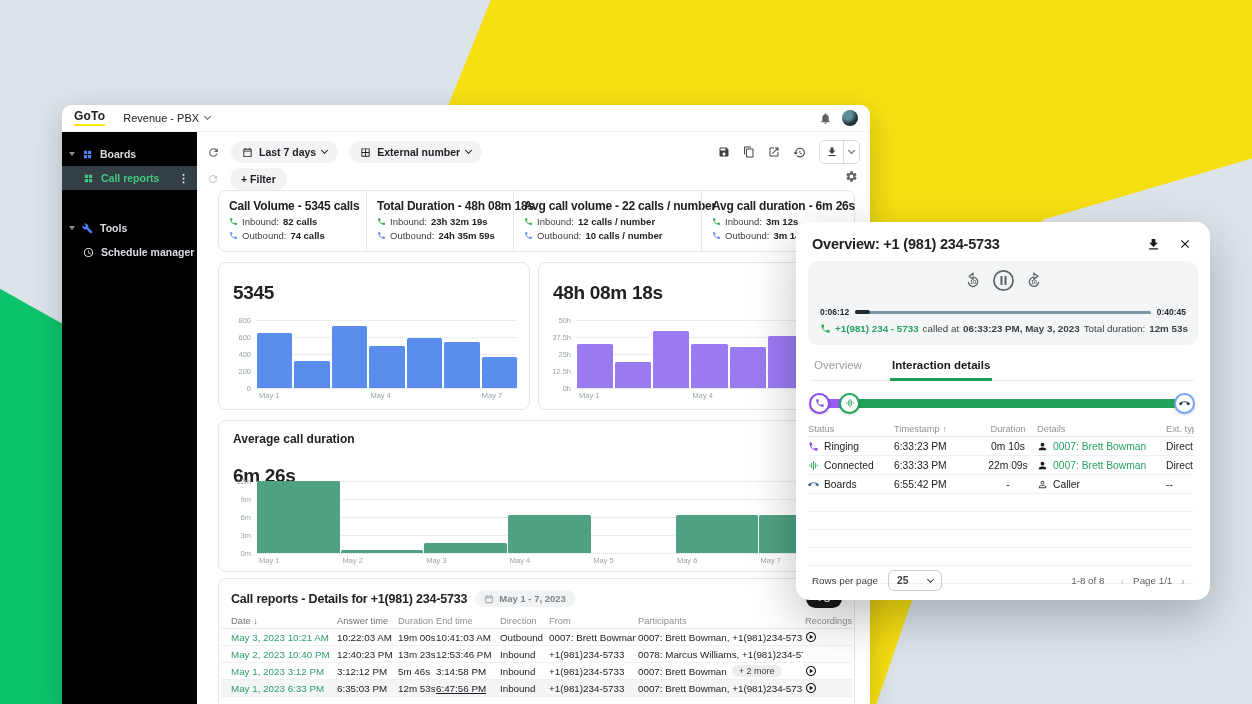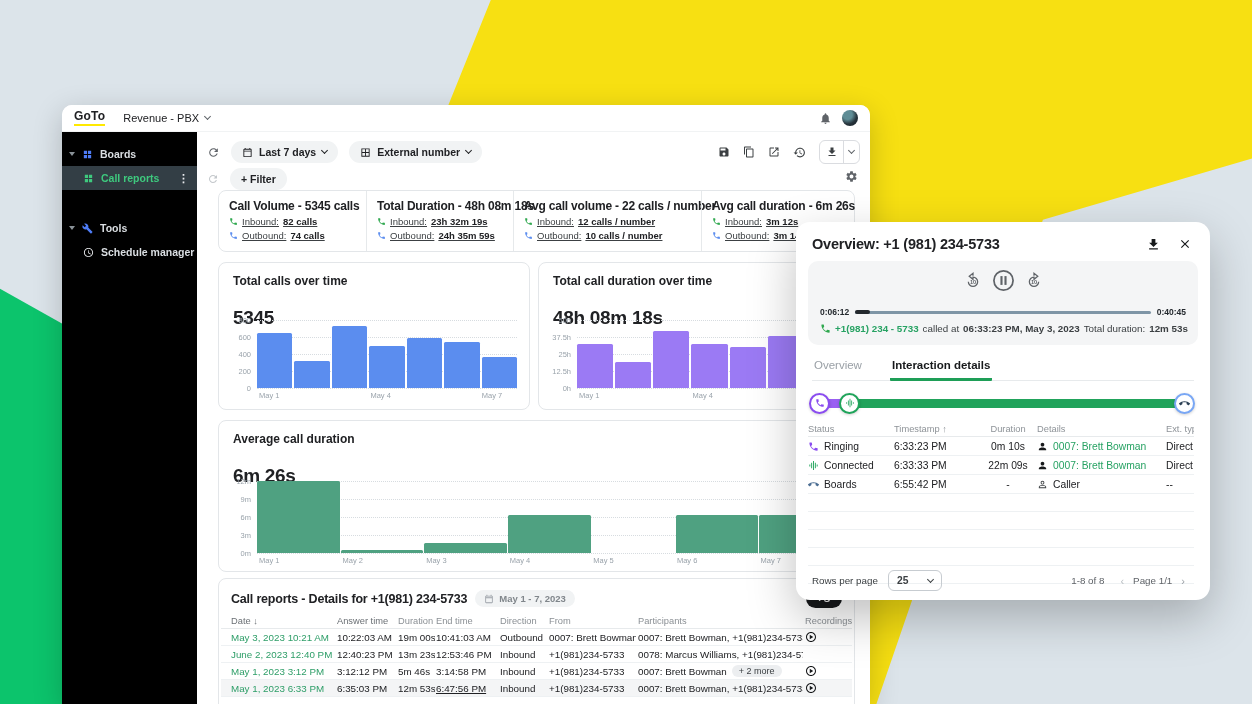--- a/index.html
+++ b/index.html
@@ -46,21 +46,21 @@
   .split-btn .cell.dl{width:24px;border-right:1px solid #dadce0;}
   .split-btn .cell.dd{width:15px;}
   .filter-row{position:absolute;left:10px;top:36px;display:flex;align-items:center;gap:11px;}
   .gear{position:absolute;right:12px;top:38px;}
 
   .card{position:absolute;background:#fff;border:1px solid #e3e6e9;border-radius:8px;}
   .summary-strip{left:21px;top:58px;width:637px;height:62px;display:flex;}
   .sum-sec{padding:8px 10px 0 10px;border-left:1px solid #e6e9eb;}
   .sum-sec:first-child{border-left:none;}
   .sum-title{font-size:12px;font-weight:700;letter-spacing:-.2px;white-space:nowrap;}
-  .sum-row{display:flex;align-items:center;gap:4px;font-size:9.5px;color:#3c4043;margin-top:3px;white-space:nowrap;text-decoration:underline;}
+  .sum-row{display:flex;align-items:center;gap:4px;font-size:9.5px;color:#3c4043;margin-top:3px;white-space:nowrap;}
   .sum-row b{color:#202124;}
 
   .chart-title{font-size:12px;font-weight:700;padding:11px 14px 0;}
   .chart-value{font-size:19px;font-weight:700;padding:2px 14px 0;letter-spacing:-.3px;margin-top:17px;}
   .plot{position:absolute;left:8px;right:12px;bottom:20px;}
   .plot .yt{position:absolute;left:0;width:24px;text-align:right;font-size:7.5px;color:#9aa3ab;transform:translateY(-50%);}
   .plot .gl{position:absolute;left:30px;right:0;border-top:1px dotted #d7dce0;}
   .bars{position:absolute;left:30px;right:0;top:0;bottom:0;display:flex;align-items:flex-end;}
   .bar{border-radius:1.5px 1.5px 0 0;}
   .xlabels{position:absolute;left:30px;right:0;top:100%;display:flex;}
@@ -343,21 +343,20 @@
                   <path d="M6.62 10.79c1.44 2.83 3.76 5.14 6.59 6.59l2.2-2.2c.27-.27.67-.36 1.02-.24 1.12.37 2.33.57 3.57.57.55 0 1 .45 1 1V20c0 .55-.45 1-1 1-9.39 0-17-7.61-17-17 0-.55.45-1 1-1h3.5c.55 0 1 .45 1 1 0 1.25.2 2.45.57 3.57.11.35.03.74-.24 1.02l-2.2 2.2z"></path>
                 </svg>
               </span>
               <span>Outbound: </span>
               <b>3m 14s</b>
             </div>
           </div>
         </div>
 
       <div class="card" style="left:21px;top:130px;width:312px;height:148px">
-        <div class="chart-title">Total calls over time</div>
         <div class="chart-value">5345</div>
         <div class="plot" style="top: 57px; height: 68px;">
             <span class="yt" style="top: 0%;">800</span>
             <span class="gl" style="top: 0%;"></span>
             <span class="yt" style="top: 25%;">600</span>
             <span class="gl" style="top: 25%;"></span>
             <span class="yt" style="top: 50%;">400</span>
             <span class="gl" style="top: 50%;"></span>
             <span class="yt" style="top: 75%;">200</span>
             <span class="gl" style="top: 75%;"></span>
@@ -378,21 +377,20 @@
               <div style="flex: 1 1 0%;"></div>
               <div style="flex: 1 1 0%;">May 4</div>
               <div style="flex: 1 1 0%;"></div>
               <div style="flex: 1 1 0%;"></div>
               <div style="flex: 1 1 0%;">May 7</div>
             </div>
           </div>
       </div>
 
       <div class="card" style="left:341px;top:130px;width:317px;height:148px">
-        <div class="chart-title">Total call duration over time</div>
         <div class="chart-value">48h 08m 18s</div>
         <div class="plot" style="top: 57px; height: 68px;">
             <span class="yt" style="top: 0%;">50h</span>
             <span class="gl" style="top: 0%;"></span>
             <span class="yt" style="top: 25%;">37.5h</span>
             <span class="gl" style="top: 25%;"></span>
             <span class="yt" style="top: 50%;">25h</span>
             <span class="gl" style="top: 50%;"></span>
             <span class="yt" style="top: 75%;">12.5h</span>
             <span class="gl" style="top: 75%;"></span>
@@ -488,21 +486,21 @@
               <span class="dt-cell" style="left: 417px; width: 165px;">0007: Brett Bowman, +1(981)234-5733</span>
               <span class="dt-cell" style="left: 584px; width: 50px;">
                 <span class="ic" style="width: 12px; height: 12px; color: rgb(23, 25, 27);">
                   <svg viewBox="0 0 24 24" fill="currentColor">
                     <path d="M12 2C6.48 2 2 6.48 2 12s4.48 10 10 10 10-4.48 10-10S17.52 2 12 2zm0 18c-4.41 0-8-3.59-8-8s3.59-8 8-8 8 3.59 8 8-3.59 8-8 8zM9.5 16.5l7-4.5-7-4.5v9z"></path>
                   </svg>
                 </span>
               </span>
             </div>
             <div class="dt-row">
-              <span class="dt-cell green" style="left: 10px; width: 102px;">June 2, 2023 12:40 PM</span>
+              <span class="dt-cell green" style="left: 10px; width: 102px;">May 2, 2023 10:40 PM</span>
               <span class="dt-cell" style="left: 116px; width: 58px;">12:40:23 PM</span>
               <span class="dt-cell" style="left: 177px; width: 37px;">13m 23s</span>
               <span class="dt-cell" style="left: 215px; width: 62px;">12:53:46 PM</span>
               <span class="dt-cell" style="left: 279px; width: 47px;">Inbound</span>
               <span class="dt-cell" style="left: 328px; width: 87px;">+1(981)234-5733</span>
               <span class="dt-cell" style="left: 417px; width: 165px;">0078: Marcus Williams, +1(981)234-5733</span>
               <span class="dt-cell" style="left: 584px; width: 50px;"></span>
             </div>
             <div class="dt-row">
               <span class="dt-cell green" style="left: 10px; width: 102px;">May 1, 2023 3:12 PM</span>

